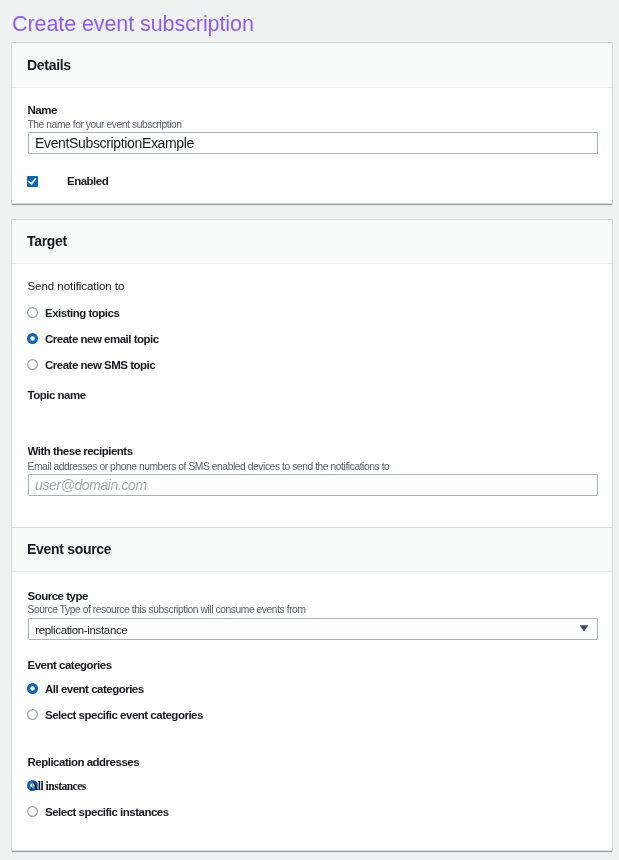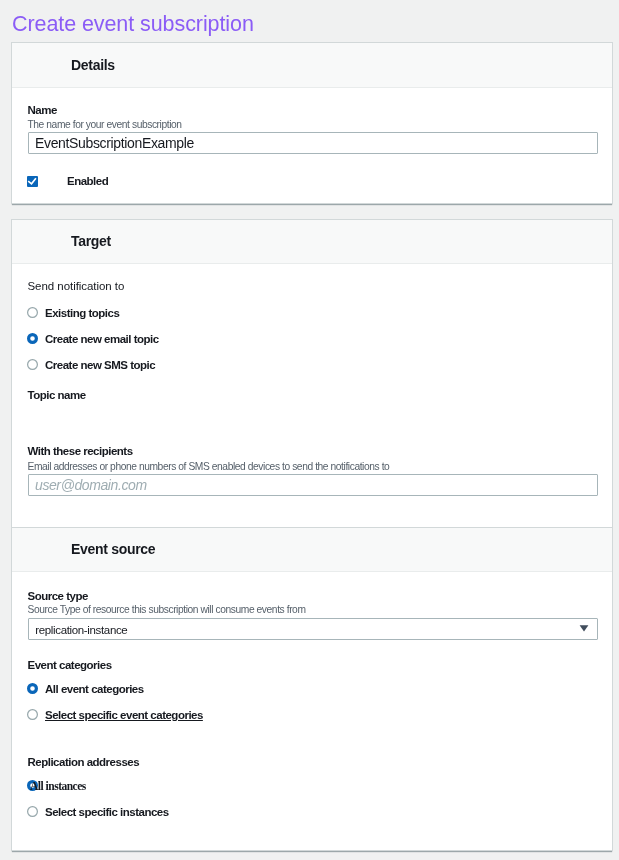--- a/index.html
+++ b/index.html
@@ -26,21 +26,21 @@
   .card-header {
     position: absolute; left: 0; top: 0; right: 0;
     background: #f8f9f9;
     border-bottom: 1px solid #e9ecec;
     height: 44.6px;
   }
   .card-header-title {
     position: absolute; left: 15px; top: 13px;
     font-size: 14px; font-weight: 700; color: #16191f;
     letter-spacing: -0.3px; line-height: 18px; white-space: nowrap;
-   transform: translateZ(0); margin-left: 44px; }
+   transform: translateZ(0); }
   .card-body { position: absolute; left: 0; right: 0; top: 0; bottom: 0; }
   .lbl { position: absolute; font-size: 11.5px; font-weight: 700; color: #16191f;
          letter-spacing: -0.5px; line-height: 13px; white-space: nowrap;  transform: translateZ(0); }
   .desc { position: absolute; font-size: 10.25px; font-weight: 400; color: #56606a;
          letter-spacing: -0.42px; line-height: 12px; white-space: nowrap;  transform: translateZ(0); }
   .plain { position: absolute; font-size: 11.5px; font-weight: 400; color: #16191f;
          letter-spacing: -0.05px; line-height: 13px; white-space: nowrap;  transform: translateZ(0); }
   .tinput {
     position: absolute; left: 15.5px; width: 570.0px; height: 22px;
     border: 1px solid #a7b5b9; background: #fff;
@@ -142,21 +142,21 @@
           <svg width="11" height="11" viewBox="0 0 11 11">
             <circle cx="5.5" cy="5.5" r="3.9" fill="#ffffff" stroke="#0a66b9" stroke-width="3.2"></circle>
           </svg>
         </div>
       <div class="rlabel" style="left:33px;top:155px;">All event categories</div>
       <div class="radio" style="left:15px;top:181.2px;">
           <svg width="11" height="11" viewBox="0 0 11 11">
             <circle cx="5.5" cy="5.5" r="4.88" fill="#ffffff" stroke="#9aaaae" stroke-width="1.25"></circle>
           </svg>
         </div>
-      <div class="rlabel" style="left:33px;top:181px;text-decoration:underline;">Select specific event categories</div>
+      <div class="rlabel" style="left:33px;top:181px;">Select specific event categories</div>
 
       <div class="lbl" style="left:15.5px;top:228px;">Replication addresses</div>
       <div class="radio on" style="left:15px;top:252.2px;">
           <svg width="11" height="11" viewBox="0 0 11 11">
             <circle cx="5.5" cy="5.5" r="3.9" fill="#ffffff" stroke="#0a66b9" stroke-width="3.2"></circle>
           </svg>
         </div>
       <div class="rlabel" style="left:18px;top:252px;font-family:Liberation Serif, serif;">All instances</div>
       <div class="radio" style="left:15px;top:278px;">
           <svg width="11" height="11" viewBox="0 0 11 11">

